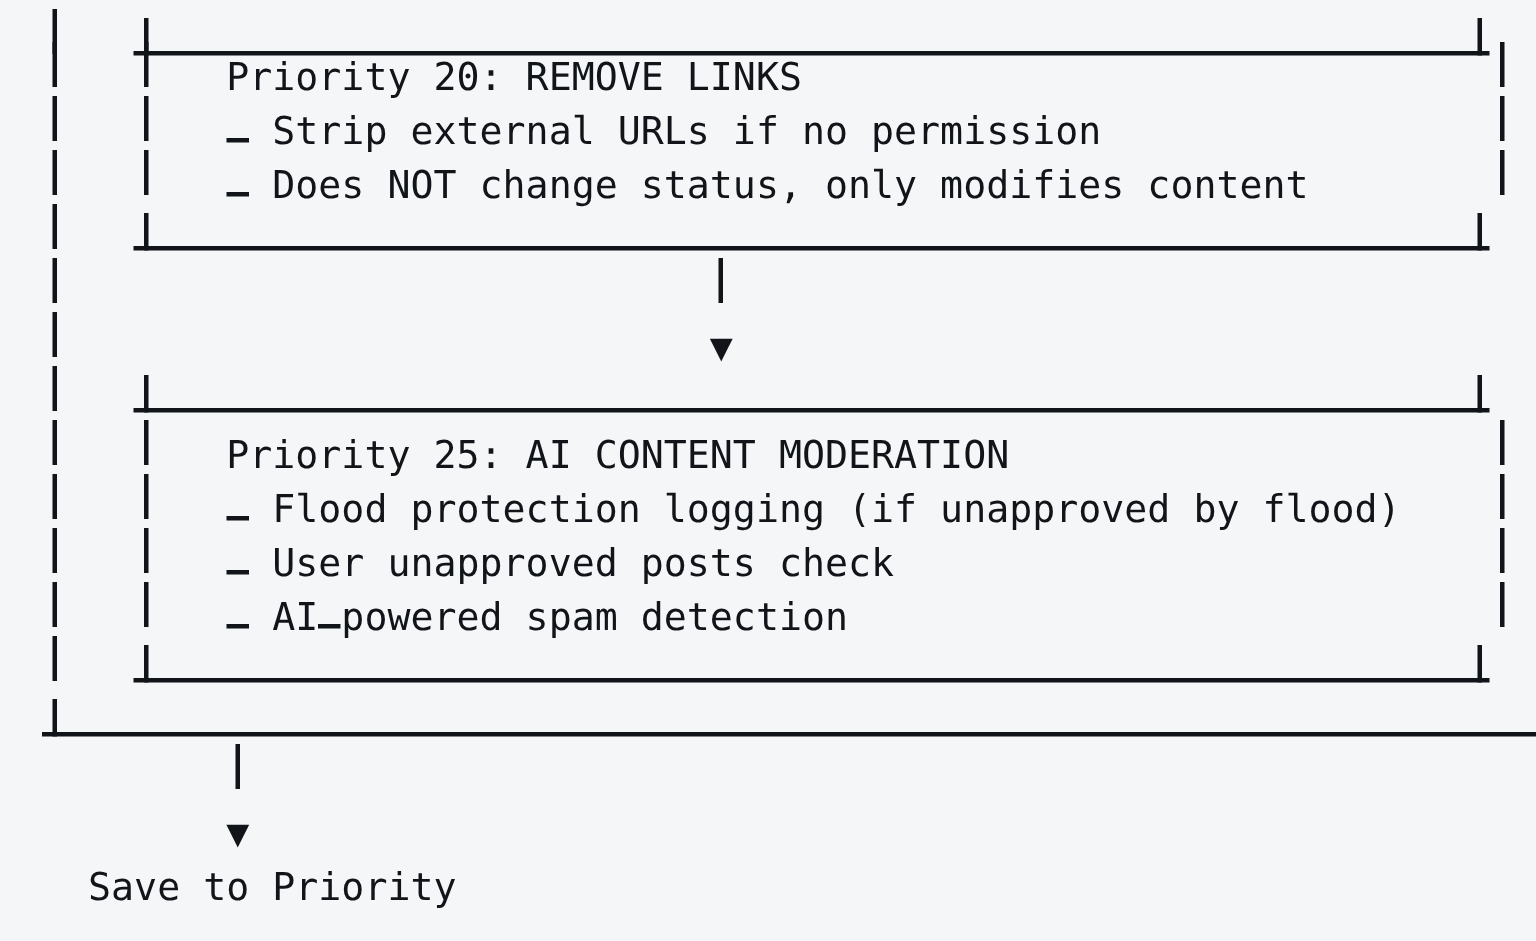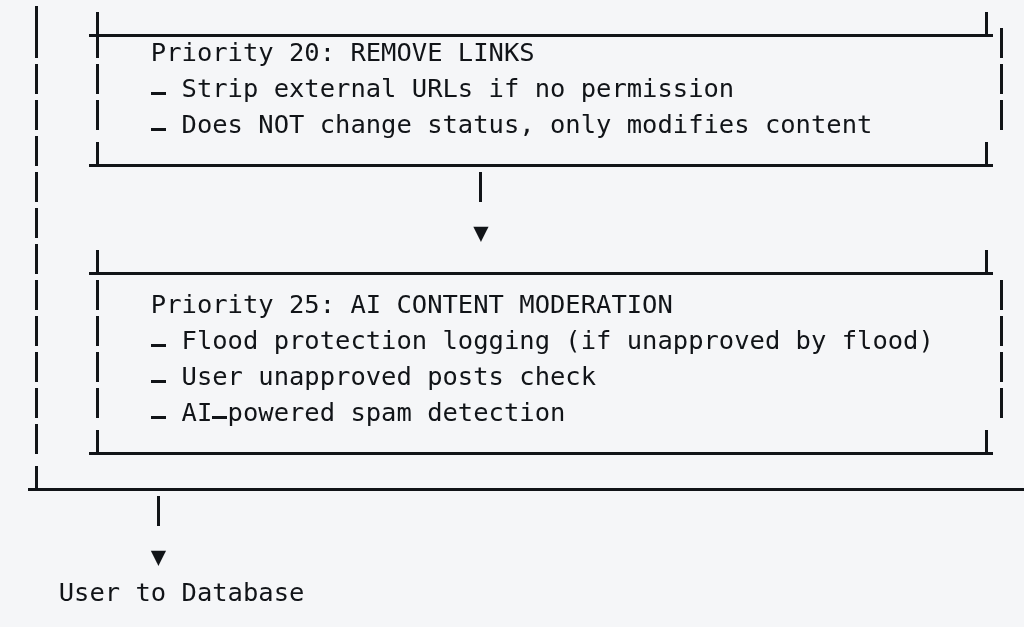--- a/index.html
+++ b/index.html
@@ -49,21 +49,21 @@
     <div class="ascii-line" style="top: 214px; left: 28px;">                             ▼                                     </div>
     <div class="ascii-line" style="top: 250px; left: 28px;">                                                                   </div>
     <div class="ascii-line" style="top: 286px; left: 28px;">        Priority 25: AI CONTENT MODERATION                          </div>
     <div class="ascii-line" style="top: 322px; left: 28px;">          Flood protection logging (if unapproved by flood)         </div>
     <div class="ascii-line" style="top: 358px; left: 28px;">          User unapproved posts check                               </div>
     <div class="ascii-line" style="top: 394px; left: 28px;">          AI powered spam detection                                 </div>
     <div class="ascii-line" style="top: 430px; left: 28px;">                                                                   </div>
     <div class="ascii-line" style="top: 466px; left: 28px;">                                                                   </div>
     <div class="ascii-line" style="top: 502px; left: 28px;">         </div>
     <div class="ascii-line" style="top: 538px; left: 28px;">        ▼</div>
-    <div class="ascii-line" style="top: 574px; left: 28px;">  User to Database</div>
+    <div class="ascii-line" style="top: 574px; left: 28px;">  Save to Priority</div>
     <div style="position: absolute; left: 89.28px; top: 34px; width: 903.88px; height: 3px; background: rgb(17, 20, 24);"></div>
     <div style="position: absolute; left: 34.894px; top: 6px; width: 3px; height: 30px; background: rgb(17, 20, 24);"></div>
     <div style="position: absolute; left: 96.174px; top: 12px; width: 3px; height: 25px; background: rgb(17, 20, 24);"></div>
     <div style="position: absolute; left: 984.734px; top: 12px; width: 3px; height: 25px; background: rgb(17, 20, 24);"></div>
     <div style="position: absolute; left: 34.894px; top: 28px; width: 3px; height: 30px; background: rgb(17, 20, 24);"></div>
     <div style="position: absolute; left: 96.174px; top: 28px; width: 3px; height: 30px; background: rgb(17, 20, 24);"></div>
     <div style="position: absolute; left: 1000.05px; top: 28px; width: 3px; height: 30px; background: rgb(17, 20, 24);"></div>
     <div style="position: absolute; left: 150.56px; top: 92px; width: 15.32px; height: 3px; background: rgb(17, 20, 24);"></div>
     <div style="position: absolute; left: 34.894px; top: 64px; width: 3px; height: 30px; background: rgb(17, 20, 24);"></div>
     <div style="position: absolute; left: 96.174px; top: 64px; width: 3px; height: 30px; background: rgb(17, 20, 24);"></div>

